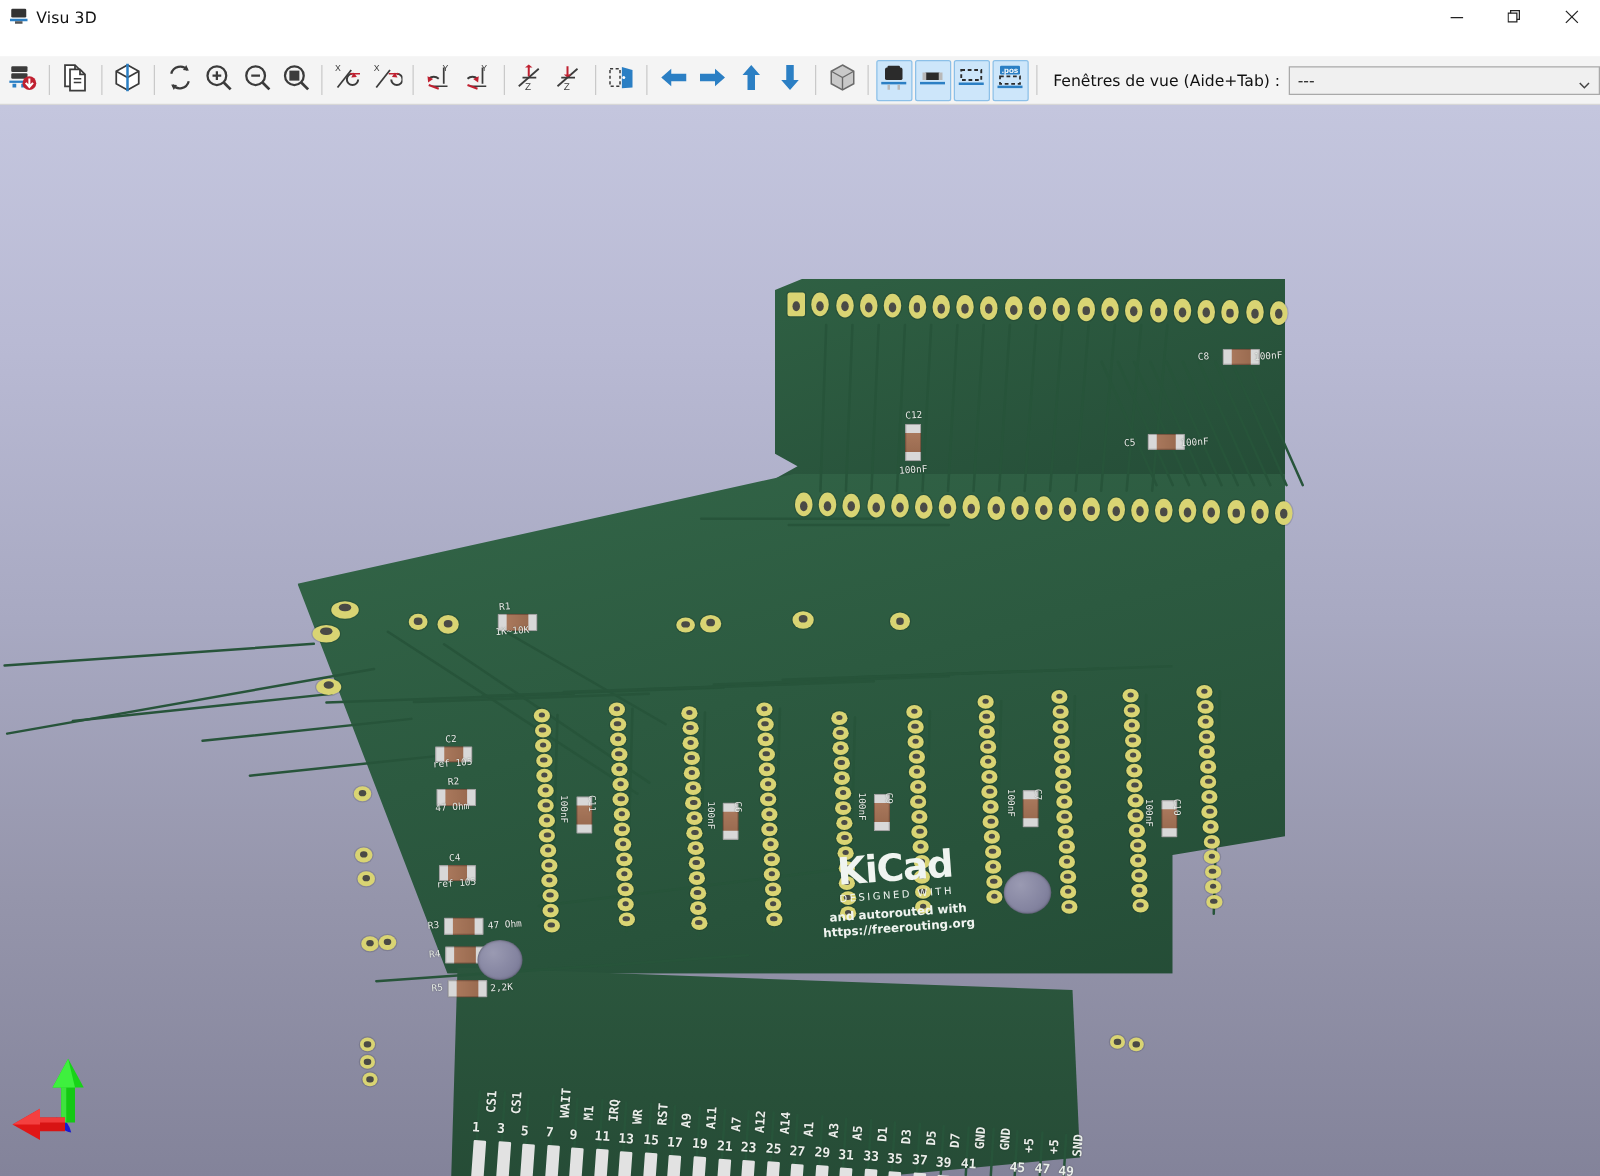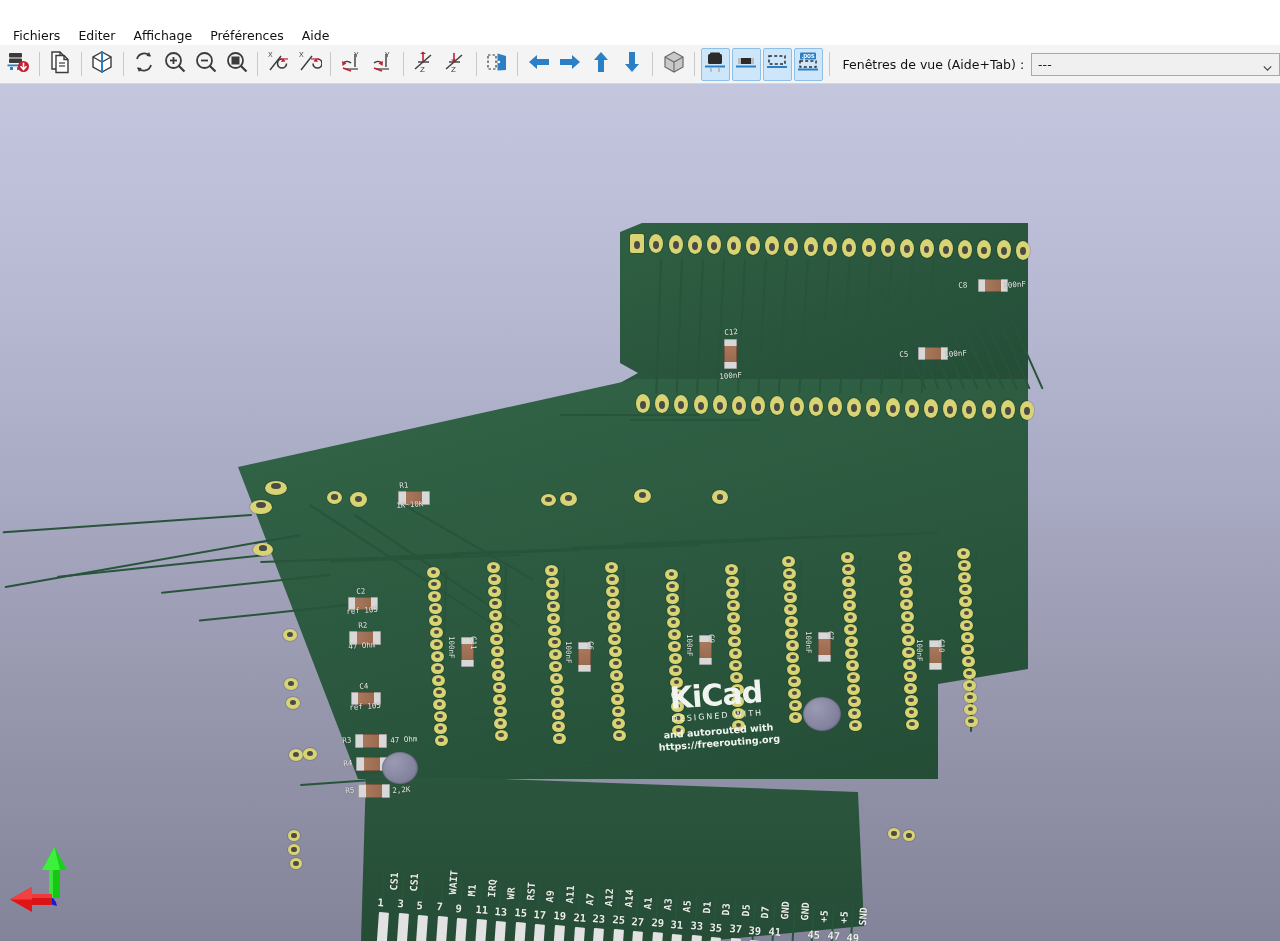--- a/index.html
+++ b/index.html
@@ -145,28 +145,50 @@
   .logo .url{ font-size:9.5px; font-weight:bold; line-height:12px; }
 
   
   .gizmo{ position:absolute; left:8px; bottom:10px; width:90px; height:85px; }
 </style>
 </head>
 <body>
 
 <div id="app">
 
-
-  <div class="menubar">
-    <div class="menu-item">Fichiers</div>
-    <div class="menu-item">Editer</div>
-    <div class="menu-item">Affichage</div>
-    <div class="menu-item">Préférences</div>
-    <div class="menu-item">Aide</div>
+  <div class="titlebar">
+    <div class="title-left">
+      <span class="app-icon">
+        <i class="a1"></i>
+          <i class="a2"></i>
+          <i class="a3"></i>
+      </span>
+      <span class="title-text">Visu 3D</span>
+    </div>
+    <div class="win-btns">
+      <div class="win-btn">
+        <svg width="11" height="11" viewBox="0 0 11 11">
+            <line x1="0.5" y1="6" x2="10.5" y2="6" stroke="#222" stroke-width="1"></line>
+          </svg>
+      </div>
+      <div class="win-btn">
+        <svg width="11" height="11" viewBox="0 0 11 11">
+          <rect x="0.5" y="2.5" width="7" height="7" fill="none" stroke="#222" stroke-width="1"></rect>
+          <polyline points="2.5,2.5 2.5,0.5 9.5,0.5 9.5,7.5 7.5,7.5" fill="none" stroke="#222" stroke-width="1"></polyline>
+        </svg>
+      </div>
+      <div class="win-btn">
+        <svg width="11" height="11" viewBox="0 0 11 11">
+          <line x1="0.7" y1="0.7" x2="10.3" y2="10.3" stroke="#222" stroke-width="1"></line>
+          <line x1="10.3" y1="0.7" x2="0.7" y2="10.3" stroke="#222" stroke-width="1"></line>
+        </svg>
+      </div>
+    </div>
   </div>
+
 
   <div class="toolbar">
 
     <div class="tb-btn">
       <span>
         <svg width="24" height="24" viewBox="0 0 24 24">
           <rect x="3" y="3" width="13" height="4.5" rx="1" fill="#3b3b3b"></rect>
           <rect x="3" y="8.5" width="13" height="4.5" rx="1" fill="#3b3b3b"></rect>
           <rect x="1.5" y="14.5" width="16" height="1.8" fill="#2b7fc4"></rect>
           <rect x="4" y="17" width="3" height="3" fill="#2b7fc4"></rect>

